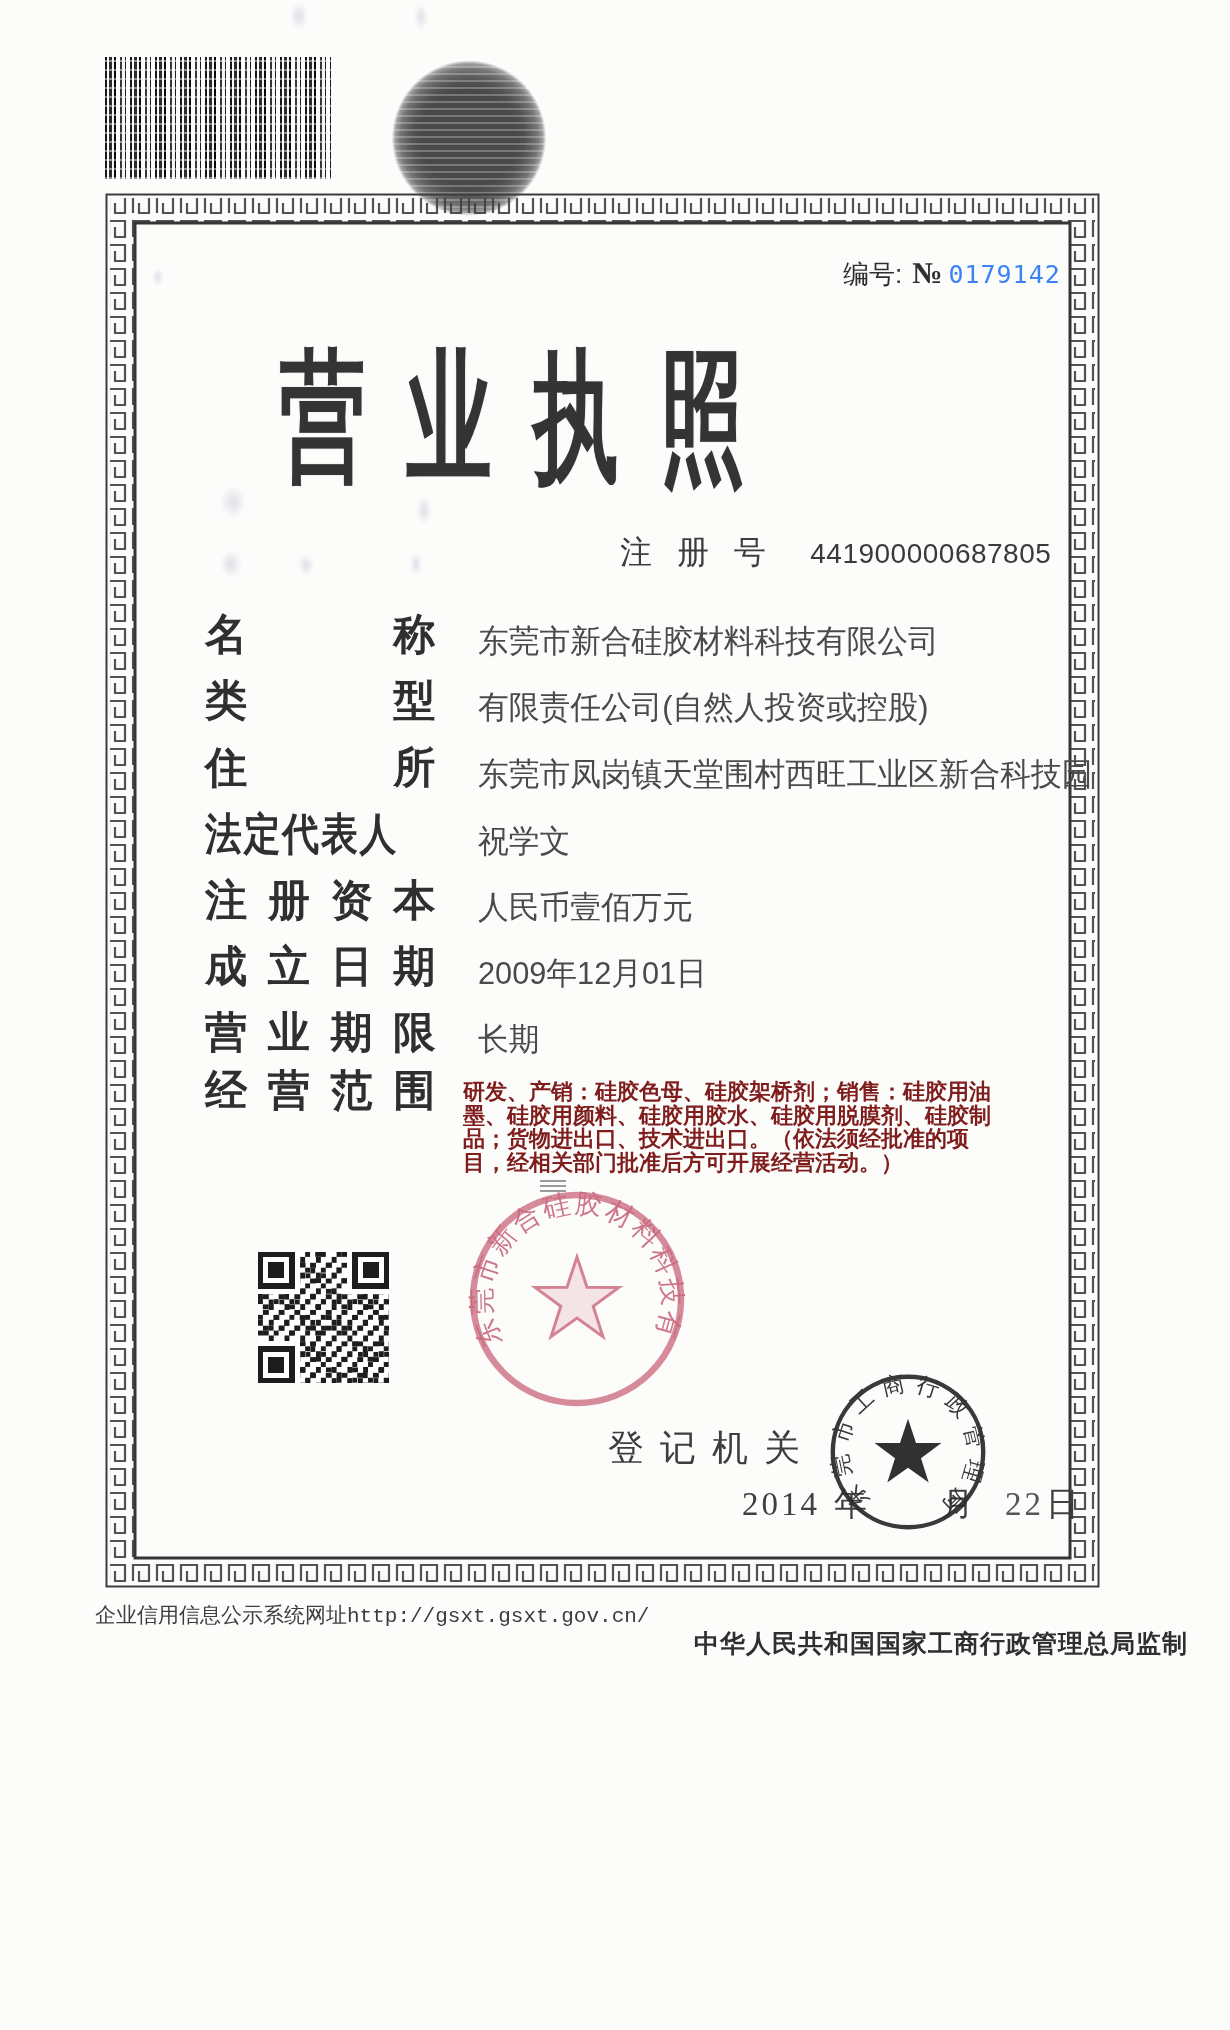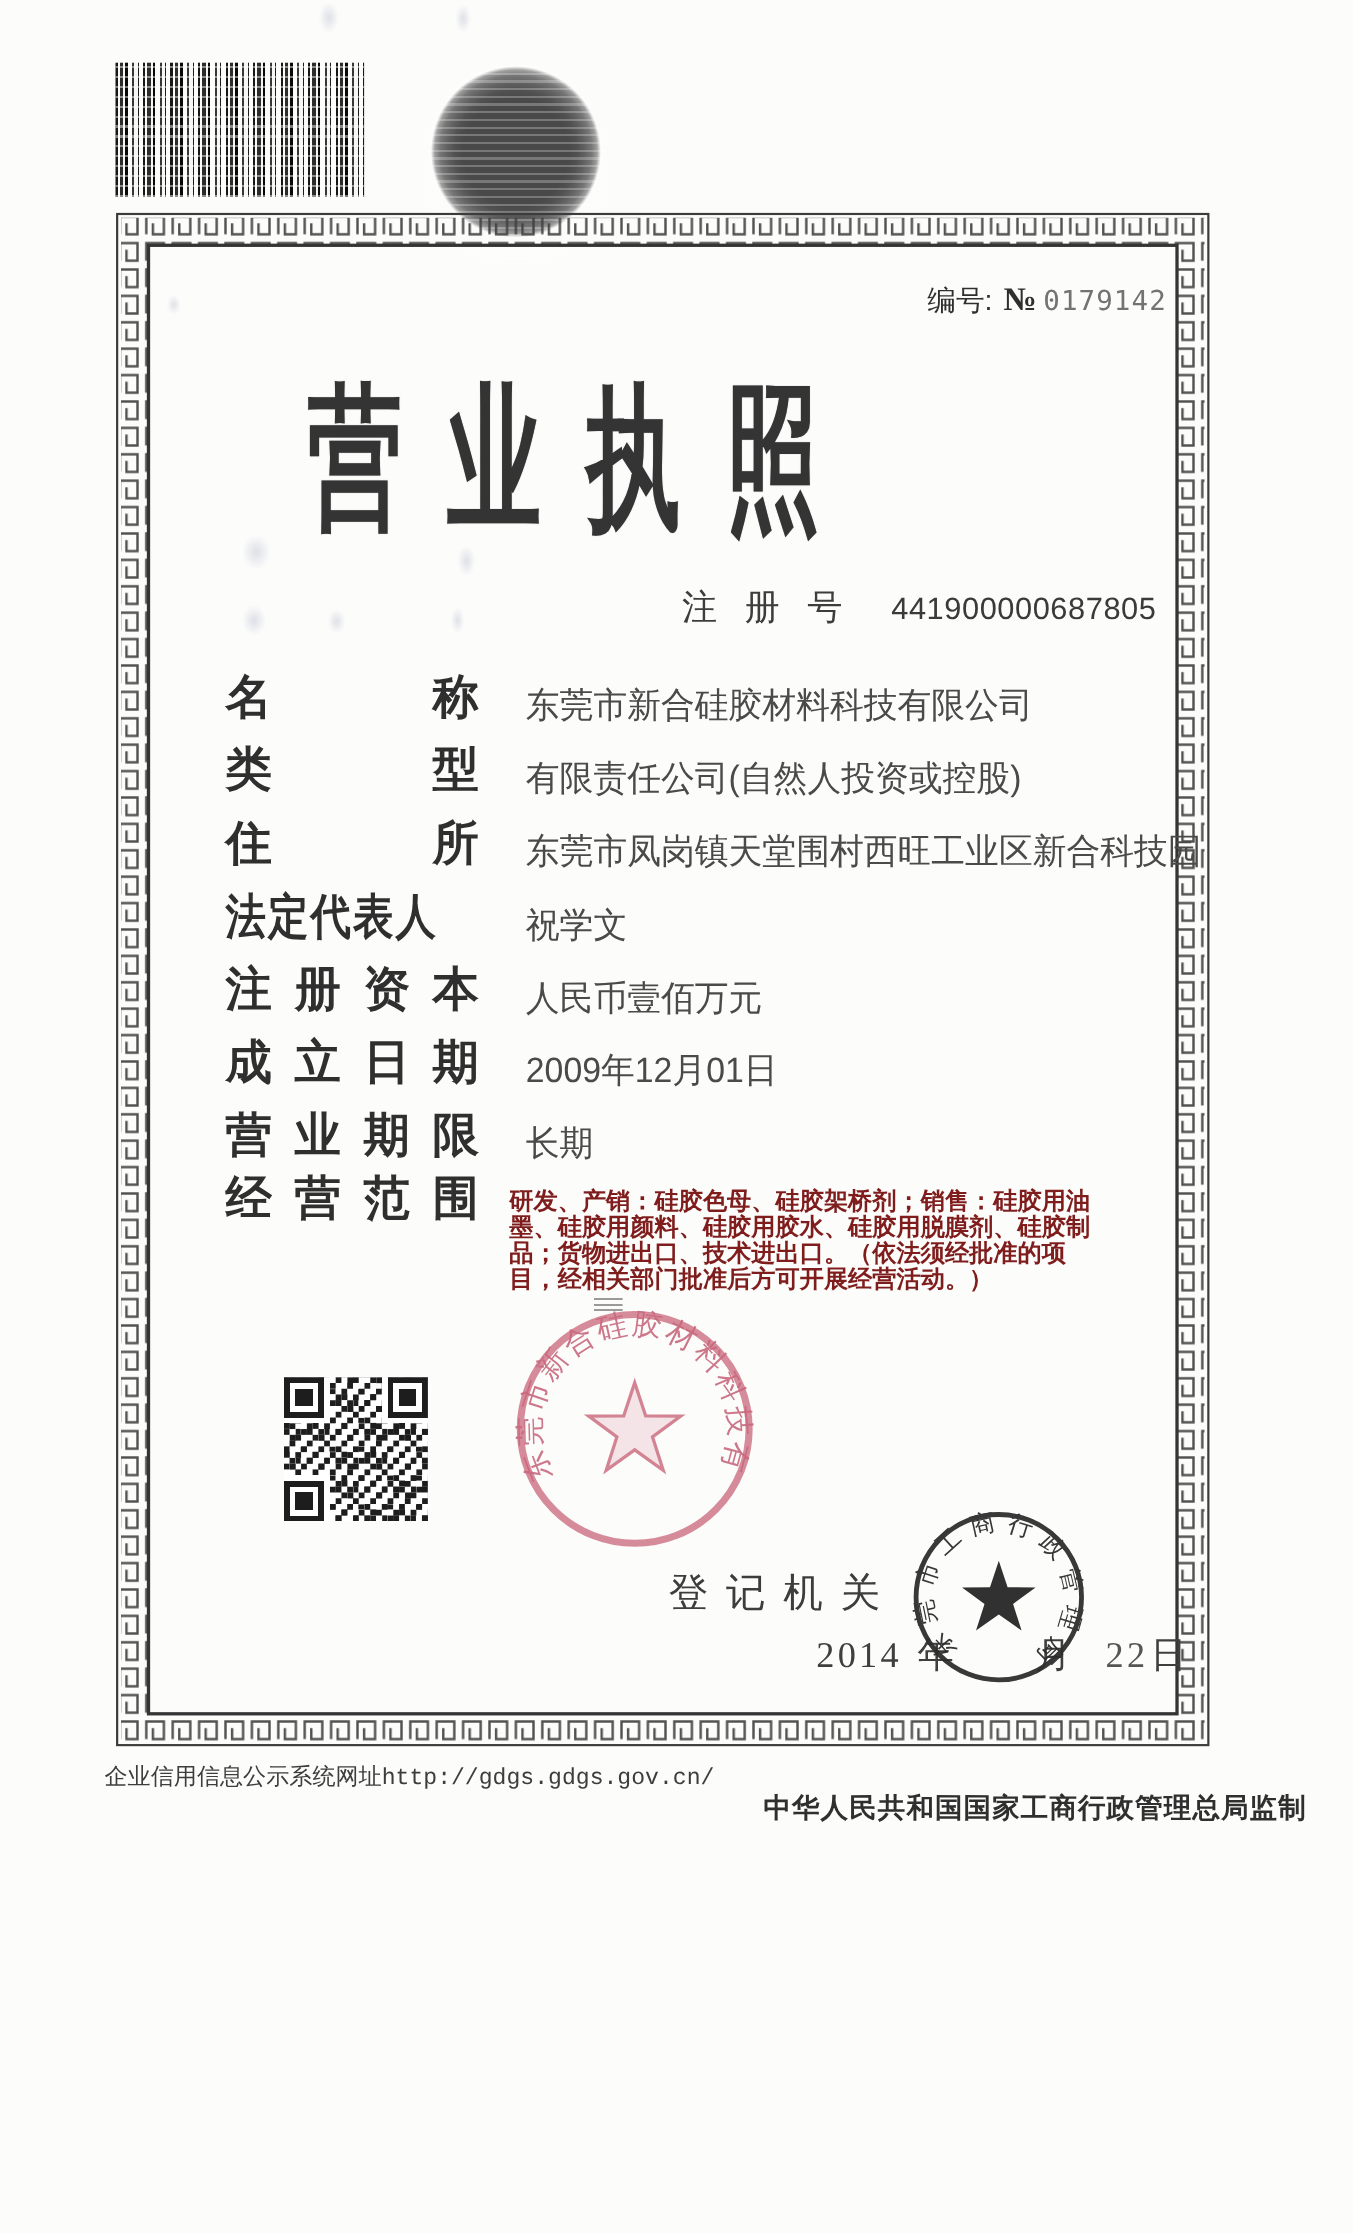--- a/index.html
+++ b/index.html
@@ -17,21 +17,21 @@
     background:
       repeating-linear-gradient(0deg, rgba(255,255,255,.26) 0 2px, rgba(0,0,0,0) 2px 7px),
       radial-gradient(50% 47% at 50% 45%, #3e3e3e 0 58%, #484848 68%, #5a5a5a 76%, #6f6f6f 83%, #9a9a9a 89%, rgba(255,255,255,0) 93%);
     border-radius:46% 46% 40% 40% / 50% 50% 42% 42%;
     filter:blur(.7px);opacity:.94;}
   .frame{position:absolute;left:105px;top:193px;}
 
   
   .serial{position:absolute;left:843px;top:256px;font-size:26px;color:#2f2f2f;white-space:nowrap;}
   .serial .nosym{font-family:"Liberation Serif",serif;font-weight:bold;font-size:30px;padding:0 6px 0 10px;}
-  .serial .num{font-family:"DejaVu Sans Mono",monospace;font-size:25px;letter-spacing:1px;color:#737373;}
+  .serial .num{font-family:"DejaVu Sans Mono",monospace;font-size:25px;letter-spacing:1px;color:#3b82f6;}
 
   .title{position:absolute;left:280px;top:346px;font-size:142px;line-height:1;font-weight:bold;
     letter-spacing:69px;color:#343434;transform:scale(.60,1);transform-origin:0 0;white-space:nowrap;
     text-shadow:0 0 1px rgba(60,60,60,.6);}
 
   .regline{position:absolute;left:620px;top:531px;white-space:nowrap;color:#3d3d3d;}
   .regline .rlab{font-size:32px;letter-spacing:8px;}
   .regline .rnum{font-family:Liberation Sans, sans-serif;font-size:28px;letter-spacing:.5px;margin-left:32px;color:#3a3a3a;}
 
   .flabel{position:absolute;left:205px;width:235px;font-size:43px;line-height:1.05;font-weight:600;
@@ -165,21 +165,21 @@
     <defs>
       <path id="regArc" d="M50.4,136.8 A62,62 0 1 1 121.6,136.8" fill="none"></path>
     </defs>
     <circle cx="86" cy="86" r="77" fill="none" stroke="#2d2d2d" stroke-width="4.5"></circle>
     <polygon points="86,52 77.8,76.7 51.8,76.9 72.7,92.3 64.8,117.1 86,102 107.2,117.1 99.3,92.3 120.2,76.9 94.2,76.7" fill="#252525"></polygon>
     <text font-size="23" fill="#2b2b2b" font-family="Liberation Sans, sans-serif">
       <textPath href="#regArc" startOffset="1%" textLength="312">东莞市工商行政管理局</textPath>
     </text>
   </svg>
 
-  <div class="footer-left">企业信用信息公示系统网址http://gdgs.gdgs.gov.cn/</div>
+  <div class="footer-left">企业信用信息公示系统网址http://gsxt.gsxt.gov.cn/</div>
   <div class="footer-right">中华人民共和国国家工商行政管理总局监制</div>
 
   <div class="sm" style="left:290px;top:2px;width:18px;height:28px"></div>
   <div class="sm" style="left:414px;top:4px;width:14px;height:26px"></div>
   <div class="sm" style="left:220px;top:486px;width:26px;height:32px"></div>
   <div class="sm" style="left:416px;top:496px;width:16px;height:28px"></div>
   <div class="sm" style="left:220px;top:550px;width:22px;height:28px"></div>
   <div class="sm" style="left:298px;top:554px;width:16px;height:22px"></div>
   <div class="sm" style="left:410px;top:552px;width:12px;height:24px"></div>
   <div class="sm" style="left:152px;top:268px;width:12px;height:18px"></div>

